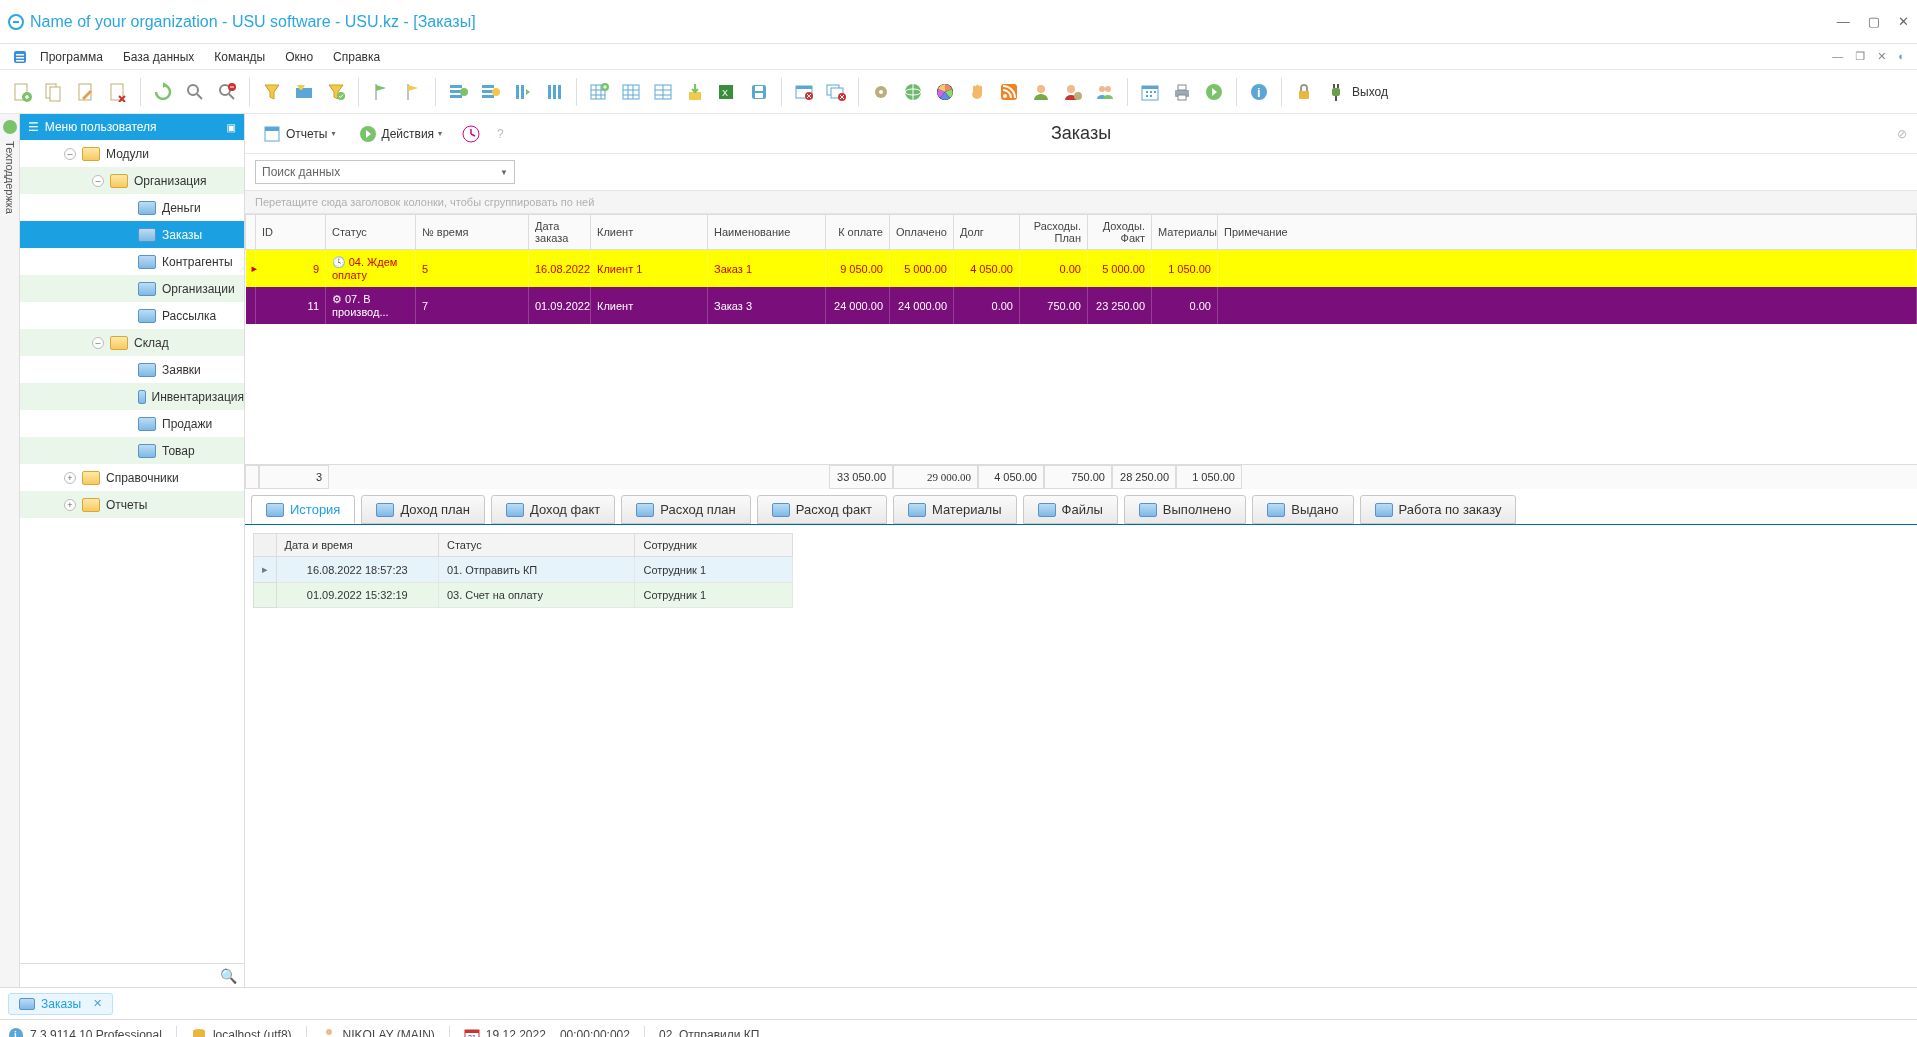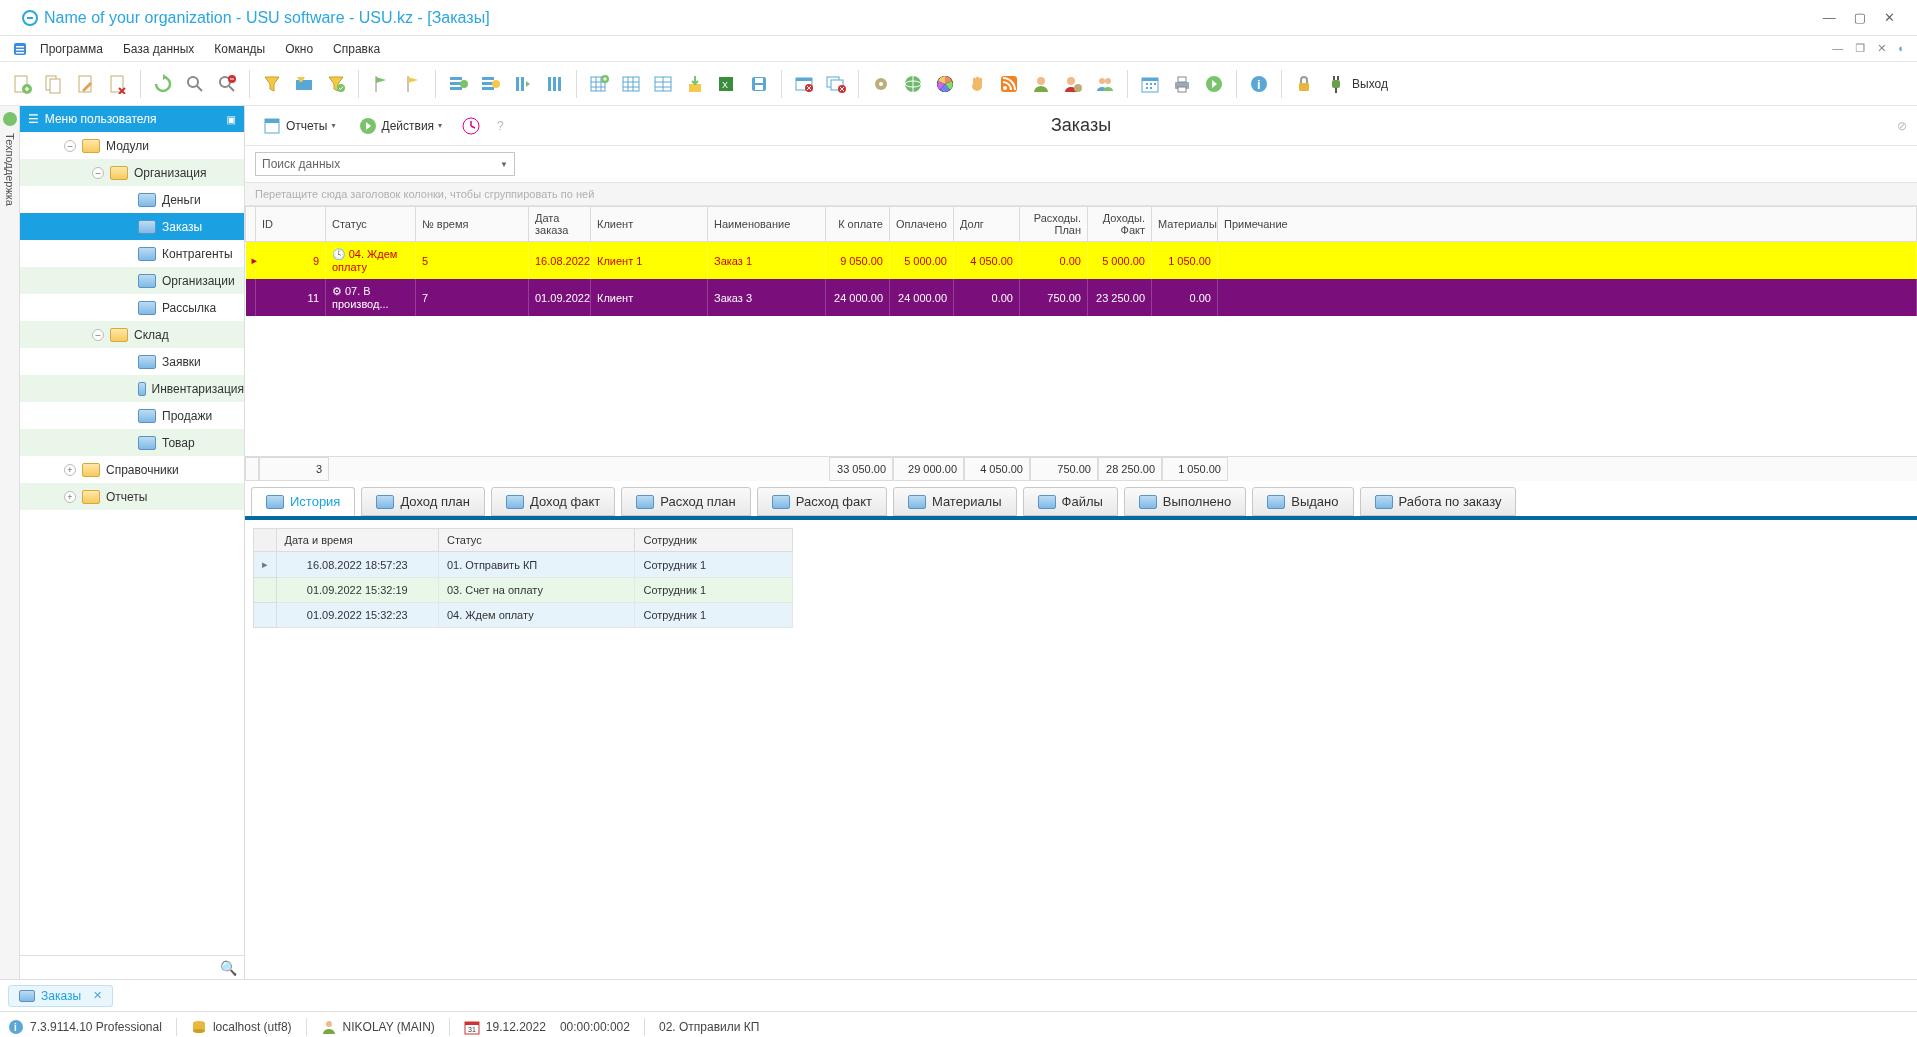--- a/index.html
+++ b/index.html
@@ -1,17 +1,17 @@
 <!DOCTYPE html>
 <html><head>
 <meta charset="utf-8">
 <style>
 * { box-sizing: border-box; margin: 0; padding: 0; font-family: "Segoe UI", Tahoma, sans-serif; }
 html, body { width: 1917px; height: 1037px; background: #fff; overflow: hidden; font-size: 12px; color: #333; }
-.titlebar { height: 36px; display: flex; align-items: center; padding: 0 22px; border-bottom: 1px solid #e3e3e3; }
+.titlebar { height: 44px; display: flex; align-items: center; padding: 0 8px; border-bottom: 1px solid #e3e3e3; }
 .titlebar .logo { width: 16px; height: 16px; border-radius: 50%; border: 2px solid #2aa6e2; margin-right: 6px; position: relative; }
 .titlebar .logo::after { content: ""; position: absolute; left: 3px; top: 5px; width: 6px; height: 2px; background: #2aa6e2; }
 .titlebar .title { color: #2aa6e2; font-size: 16px; }
 .titlebar .wincontrols { margin-left: auto; display: flex; gap: 18px; color: #666; font-size: 13px; }
 .menubar { height: 26px; display: flex; align-items: center; padding: 0 12px; gap: 4px; border-bottom: 1px solid #e8e8e8; }
 .menubar span.menu { padding: 3px 8px; cursor: pointer; }
 .menubar .mdi-controls { margin-left: auto; display: flex; gap: 12px; color: #888; font-size: 11px; }
 .toolbar { height: 44px; display: flex; align-items: center; padding: 0 8px; gap: 4px; border-bottom: 1px solid #e8e8e8; }
 .toolbar .tbtn { width: 28px; height: 28px; display: flex; align-items: center; justify-content: center; border-radius: 3px; }
 .toolbar .sep { width: 1px; height: 28px; background: #ddd; margin: 0 4px; }
@@ -47,21 +47,21 @@
 .grid table { width: 100%; border-collapse: collapse; table-layout: fixed; }
 .grid th { text-align: left; font-weight: normal; padding: 5px 6px; border: 1px solid #dcdcdc; background: #fafafa; font-size: 11px; color: #444; }
 .grid td { padding: 6px 6px; border-right: 1px solid rgba(255,255,255,0.2); font-size: 11px; }
 .grid td.num { text-align: right; }
 .grid tr.r-yellow td { background: #ffff00; color: #d00000; }
 .grid tr.r-blue td { background: #7db9e8; color: #001a66; }
 .grid tr.r-purple td { background: #7a0e7a; color: #fff; }
 .grid .rowmark { width: 10px; text-align: center; color: #555; }
 .totals { display: flex; border-top: 1px solid #dcdcdc; background: #fafafa; }
 .totals .cell { border: 1px solid #dcdcdc; padding: 5px 6px; font-size: 11px; text-align: right; }
-.tabs { display: flex; gap: 6px; padding: 6px 6px 0 6px; border-bottom: 4px solid #0369a1; }
+.tabs { display: flex; gap: 6px; padding: 6px 6px 0 6px; border-bottom: 1px solid #0369a1; }
 .tab { display: flex; align-items: center; gap: 6px; padding: 6px 14px; border: 1px solid #c8c8c8; background: linear-gradient(#fafafa,#e9e9e9); border-radius: 3px 3px 0 0; cursor: pointer; font-size: 13px; }
 .tab.active { background: #fff; border-bottom: 1px solid #fff; color: #1ba1e2; }
 .tab .tabicon { width: 18px; height: 14px; background: linear-gradient(#bcdcf4,#7fb9e6); border: 1px solid #5a93c4; border-radius: 2px; }
 .detail-grid table { width: 540px; border-collapse: collapse; margin: 8px; }
 .detail-grid th { text-align: left; font-weight: normal; padding: 5px 8px; border: 1px solid #dcdcdc; background: #f4f4f4; font-size: 11px; }
 .detail-grid td { padding: 6px 8px; border: 1px solid #e6e6e6; font-size: 11px; }
 .detail-grid tr.alt-b td { background: #e6f3fb; }
 .detail-grid tr.alt-g td { background: #e9f7e9; }
 .detail-grid .rowmark { width: 10px; background: #f2f2f2; border: 1px solid #dcdcdc; text-align: center; color: #777; }
 .taskbar { height: 32px; border-top: 1px solid #ddd; display: flex; align-items: center; padding: 0 8px; background: #fff; }
@@ -581,21 +581,21 @@
 
     <div class="totals">
       <div class="cell" style="width:10px;"></div>
       <div class="cell" style="width:70px;">3</div>
       <div class="cell" style="width:90px;border:none;"></div>
       <div class="cell" style="width:113px;border:none;"></div>
       <div class="cell" style="width:62px;border:none;"></div>
       <div class="cell" style="width:117px;border:none;"></div>
       <div class="cell" style="width:118px;border:none;"></div>
       <div class="cell" style="width:64px;">33 050.00</div>
-      <div class="cell" style="width:71px;">29 000.00</div>
+      <div class="cell" style="width:85px;font-family:Liberation Serif, serif;">29 000.00</div>
       <div class="cell" style="width:66px;">4 050.00</div>
       <div class="cell" style="width:68px;">750.00</div>
       <div class="cell" style="width:64px;">28 250.00</div>
       <div class="cell" style="width:66px;">1 050.00</div>
       <div class="cell" style="flex:1;border:none;"></div>
     </div>
     </div>
 
     <div class="tabs">
       <div class="tab active">
@@ -660,26 +660,20 @@
             <tr class="alt-b">
               <td class="rowmark">▸</td>
               <td style="text-align:center">16.08.2022 18:57:23</td>
               <td>01. Отправить КП</td>
               <td>Сотрудник 1</td>
             </tr>
             <tr class="alt-g">
               <td class="rowmark"></td>
               <td style="text-align:center">01.09.2022 15:32:19</td>
               <td>03. Счет на оплату</td>
-              <td>Сотрудник 1</td>
-            </tr>
-            <tr class="alt-b">
-              <td class="rowmark"></td>
-              <td style="text-align:center">01.09.2022 15:32:23</td>
-              <td>04. Ждем оплату</td>
               <td>Сотрудник 1</td>
             </tr>
           </tbody>
       </table>
     </div>
   </div>
 </div>
 
 <div class="taskbar">
   <div class="task">

